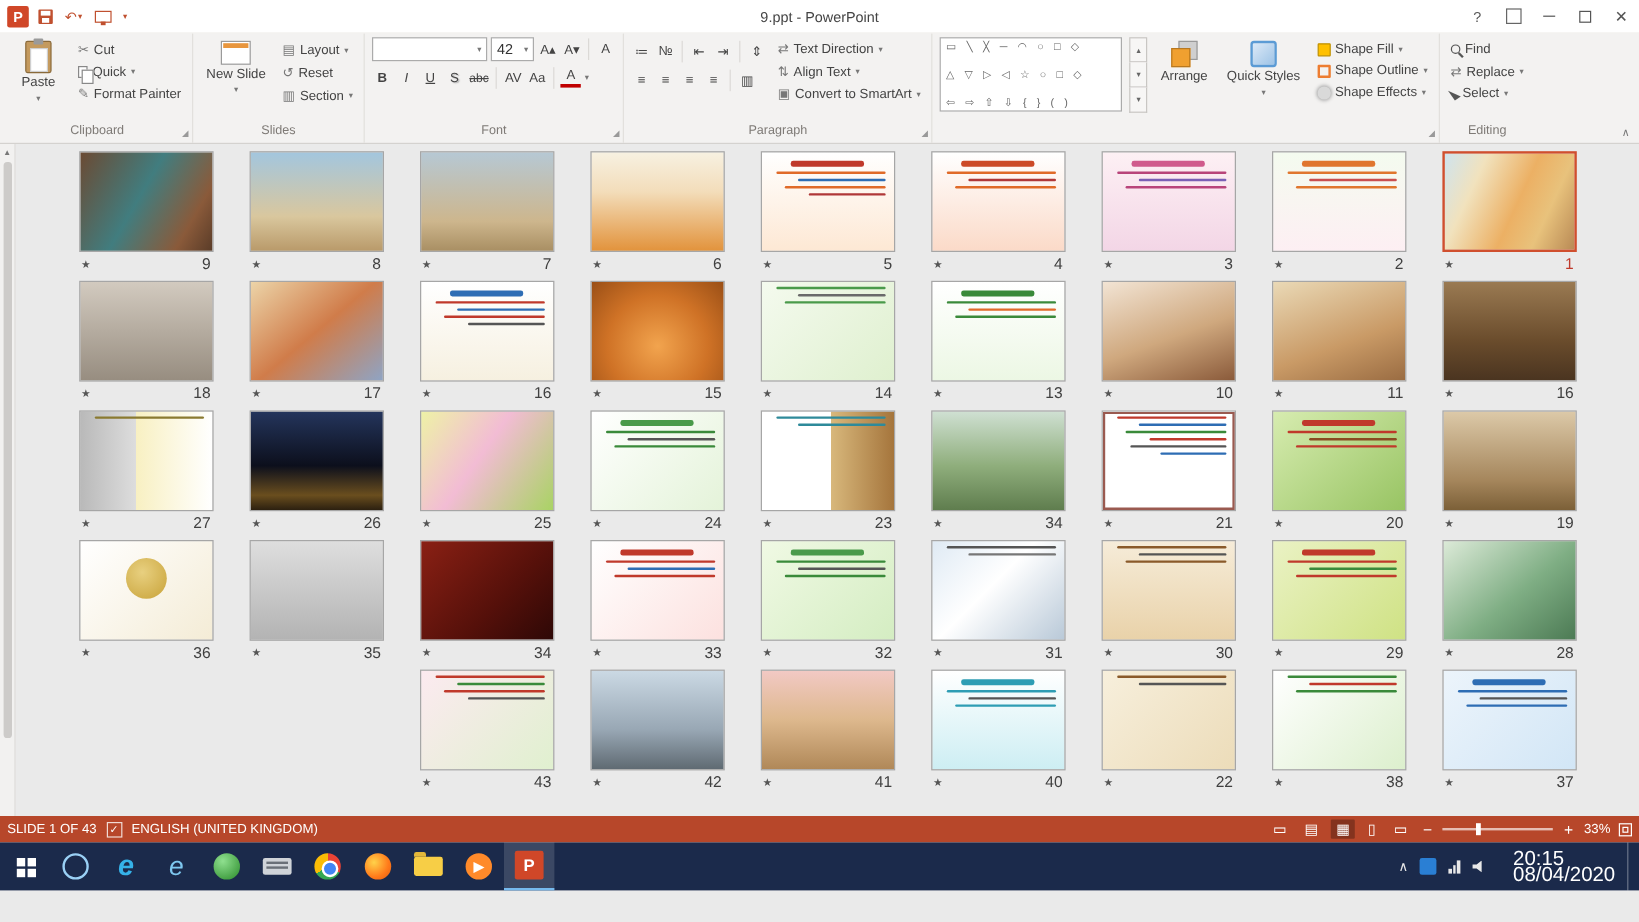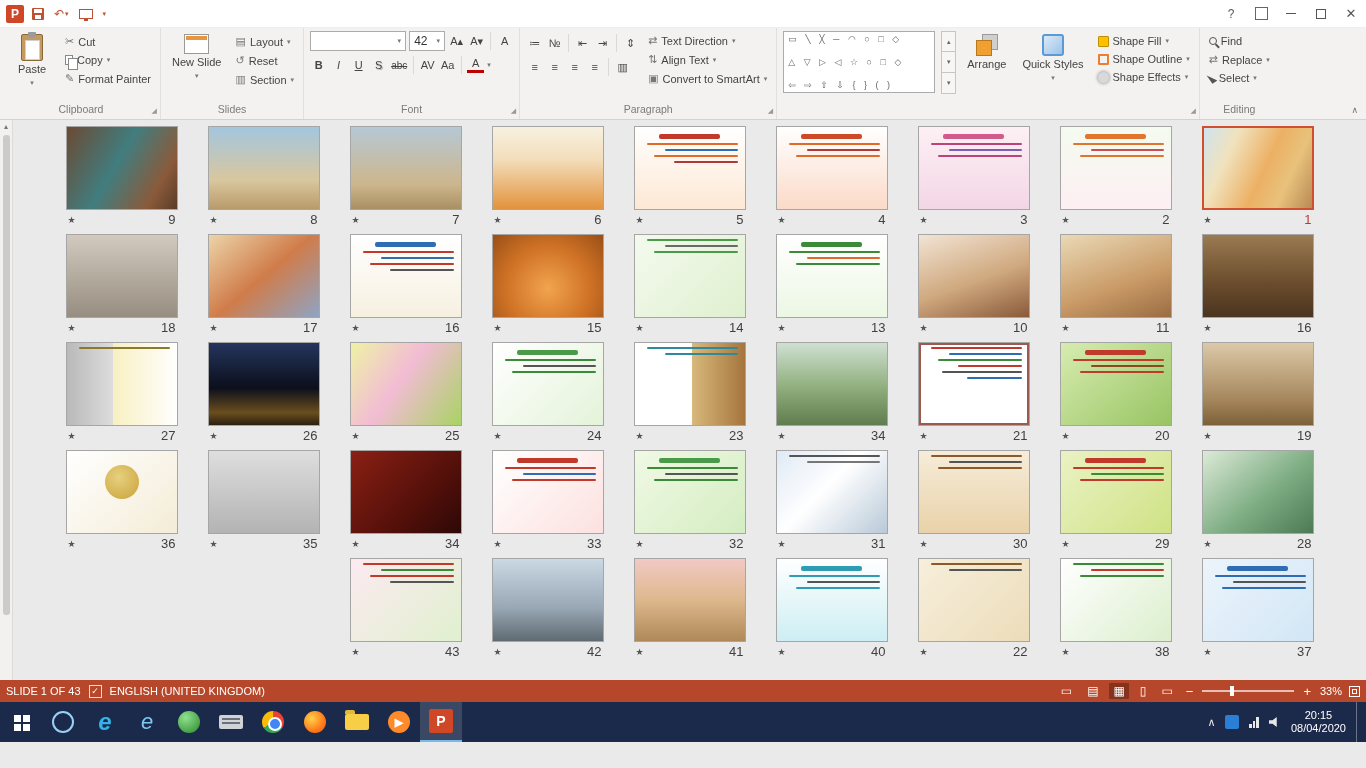--- a/index.html
+++ b/index.html
@@ -134,21 +134,21 @@
   .i-folder { width:24px; height:16px; background:#f7ce46; border-radius:2px; position:relative; }
   .i-folder::before { content:''; position:absolute; top:-4px; left:0; width:10px; height:4px; background:#e3b73a; border-radius:2px 2px 0 0; }
   .c-media { background:#ff8a2a; color:#fff; font-size:11px; }
   .i-ppt { width:24px; height:24px; background:#d04728; color:#fff; font-weight:bold; font-size:14px; border-radius:2px; display:flex; align-items:center; justify-content:center; }
   .tb-right { margin-left:auto; display:flex; align-items:center; gap:10px; padding-right:4px; color:#fff; }
   .trayic { font-size:11px; color:#e8e8e8; }
   .i-nitro { width:14px; height:14px; background:#2a7fd4; border-radius:2px; }
   .i-net { display:flex; align-items:flex-end; gap:1px; height:11px; }
   .i-net i { width:2.5px; background:#e8e8e8; display:block; }
   .i-vol { width:12px; height:11px; background:#e8e8e8; clip-path:polygon(0 35%, 30% 35%, 65% 5%, 65% 95%, 30% 65%, 0 65%); }
-  .clock { text-align:center; font-size:11px; line-height:13px; }
+  .clock { text-align:left; font-size:17px; line-height:13px;margin-left:12px; }
   .desk-sliver { width:6px; border-left:1px solid rgba(255,255,255,.35); align-self:stretch; }
 </style>
 </head>
 <body>
 
 <div class="screen">
 
   <div class="titlebar">
     <div class="qat">
       <span class="applogo">P</span>
@@ -159,20 +159,21 @@
           <span>↶</span>
           <span class="mini-caret">▾</span>
         </span>
       <span class="qbtn">
           <span class="i-mon"></span>
         </span>
       <span class="qbtn">
           <span class="mini-caret">▾</span>
         </span>
     </div>
+    <div class="wtitle">9.ppt - PowerPoint</div>
     <div class="wbtns">
       <span class="wbtn">?</span>
       <span class="wbtn">
           <span class="i-ribopt"></span>
         </span>
       <span class="wbtn">
           <span class="i-min"></span>
         </span>
       <span class="wbtn">
           <span class="i-max"></span>
@@ -191,21 +192,21 @@
           <span>Paste</span>
           <span class="caret">▾</span>
         </div>
         <div class="vstack">
           <div class="sbtn">
               <span class="gi">✂</span>
               <span>Cut</span>
             </div>
           <div class="sbtn">
               <span class="i-copy"></span>
-              <span>Copy</span>
+              <span>Quick</span>
               <span class="caret">▾</span>
             </div>
           <div class="sbtn">
               <span class="gi">✎</span>
               <span>Format Painter</span>
             </div>
         </div>
       </div>
       <div class="glabel">Clipboard</div>
       <span class="launcher">◢</span>

